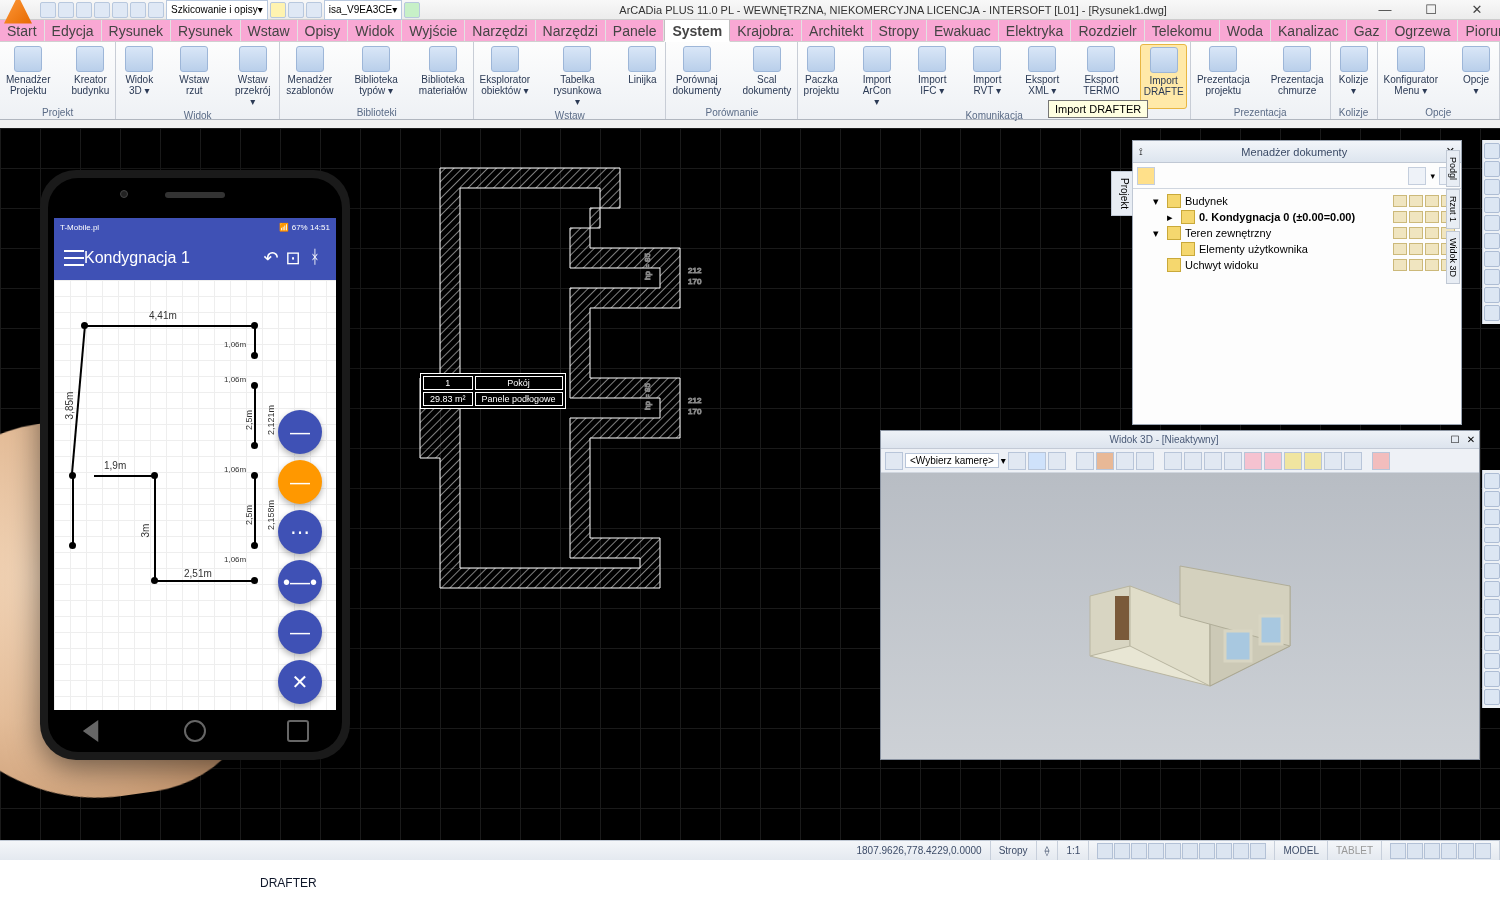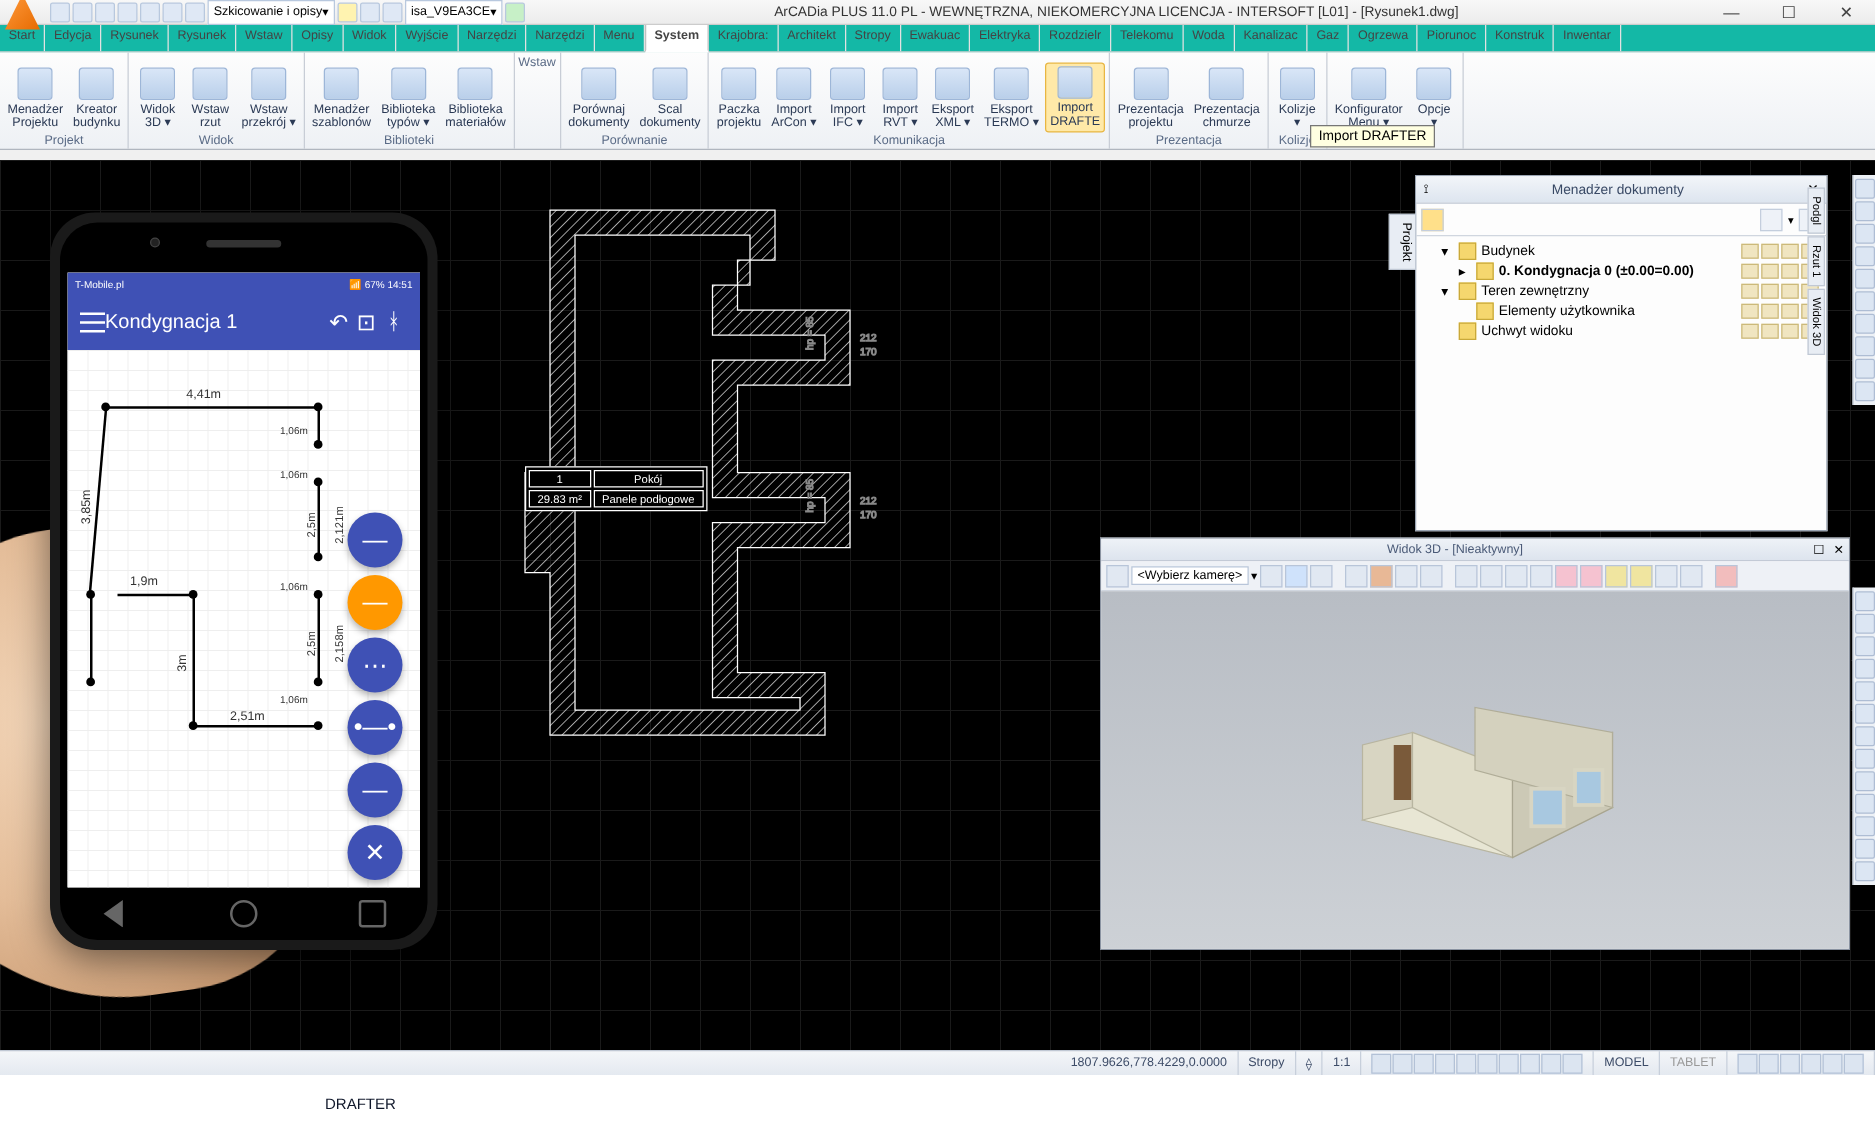--- a/index.html
+++ b/index.html
@@ -9,28 +9,28 @@
 .titlebar { height: 20px; background: linear-gradient(#f8f8f8,#ececec); display: flex; align-items: center; font-size: 11px; border-bottom: 1px solid #ccc; }
 .titlebar .logo { width: 28px; height: 28px; background: linear-gradient(135deg,#ff9a3c,#e66a00); clip-path: polygon(50% 0,100% 100%,0 100%); margin: 0 4px; }
 .titlebar .qat { display: flex; gap: 2px; align-items: center; padding: 0 4px; }
 .titlebar .qat .qi { width: 16px; height: 16px; background: #dfe8f5; border: 1px solid #b8c8de; border-radius: 2px; }
 .titlebar .combo { display: flex; align-items: center; border: 1px solid #b8c8de; background: #fff; height: 20px; font-size: 10px; padding: 0 4px; }
 .titlebar .title { flex: 1; text-align: center; color: #333; }
 .titlebar .winbtns { display: flex; }
 .titlebar .winbtns div { width: 46px; height: 28px; display: flex; align-items: center; justify-content: center; font-size: 13px; color: #444; }
 
 
-.menubar { height: 22px; background: #14b8a6; display: flex; font-size: 10px; color: #444; border-bottom: 1px solid #d0d0d0; }
+.menubar { height: 22px; background: #f9a8d4; display: flex; font-size: 14px; color: #444; border-bottom: 1px solid #d0d0d0; }
 .menubar div { padding: 3px 7px; border-right: 1px solid #e2e2e2; cursor: default; white-space: nowrap; }
 .menubar .active { background: #fff; border-bottom: 2px solid #fff; margin-bottom: -1px; font-weight: 600; border-left:1px solid #c0c0c0; border-right:1px solid #c0c0c0;}
 
 
 .ribbon { height: 78px; background: linear-gradient(#fdfdfd,#eef1f5); border-bottom: 1px solid #b0b6bf; display: flex; }
 .ribbon .group { border-right: 1px solid #c8cdd6; display: flex; flex-direction: column; padding: 2px 3px 0 3px; }
-.ribbon .grow { display: flex; gap: 2px; flex: 1; align-items: flex-end; }
+.ribbon .grow { display: flex; gap: 15px; flex: 1; }
 .ribbon .gbtn { display: flex; flex-direction: column; align-items: center; justify-content: flex-start; padding: 2px 3px; font-size: 10px; color: #2b3a55; border-radius: 3px; min-width: 40px; text-align: center; line-height: 11px; }
 .ribbon .gbtn.highlight { background: #ffe9a8; border: 1px solid #e8b642; }
 .ribbon .gbtn .ic { width: 28px; height: 26px; margin-bottom: 2px; background: linear-gradient(#d9e6f7,#b9cfea); border: 1px solid #9db6d8; border-radius: 3px; }
 .ribbon .glabel { font-size: 10px; text-align: center; color: #5a6b86; padding: 1px 0; }
 
 
 .tooltip { position: absolute; background: #ffffe1; border: 1px solid #767676; font-size: 11px; padding: 2px 6px; z-index: 50; }
 
 
 .canvas { position: absolute; top: 128px; left: 0; right: 0; bottom: 60px; background: #000; }
@@ -145,21 +145,21 @@
   <div>Start</div>
   <div>Edycja</div>
   <div>Rysunek</div>
   <div>Rysunek</div>
   <div>Wstaw</div>
   <div>Opisy</div>
   <div>Widok</div>
   <div>Wyjście</div>
   <div>Narzędzi</div>
   <div>Narzędzi</div>
-  <div>Menu</div>
+  <div>Panele</div>
   <div class="active">System</div>
   <div>Krajobra:</div>
   <div>Architekt</div>
   <div>Stropy</div>
   <div>Ewakuac</div>
   <div>Elektryka</div>
   <div>Rozdzielr</div>
   <div>Telekomu</div>
   <div>Woda</div>
   <div>Kanalizac</div>
@@ -212,20 +212,34 @@
           <div>Biblioteka<br>typów ▾</div>
         </div>
         <div class="gbtn">
           <div class="ic"></div>
           <div>Biblioteka<br>materiałów</div>
         </div>
       </div>
       <div class="glabel">Biblioteki</div>
     </div>
     <div class="group">
+      <div class="grow">
+        <div class="gbtn">
+          <div class="ic"></div>
+          <div>Eksplorator<br>obiektów ▾</div>
+        </div>
+        <div class="gbtn">
+          <div class="ic"></div>
+          <div>Tabelka<br>rysunkowa ▾</div>
+        </div>
+        <div class="gbtn">
+          <div class="ic"></div>
+          <div>Linijka<br></div>
+        </div>
+      </div>
       <div class="glabel">Wstaw</div>
     </div>
     <div class="group">
       <div class="grow">
         <div class="gbtn">
           <div class="ic"></div>
           <div>Porównaj<br>dokumenty</div>
         </div>
         <div class="gbtn">
           <div class="ic"></div>

